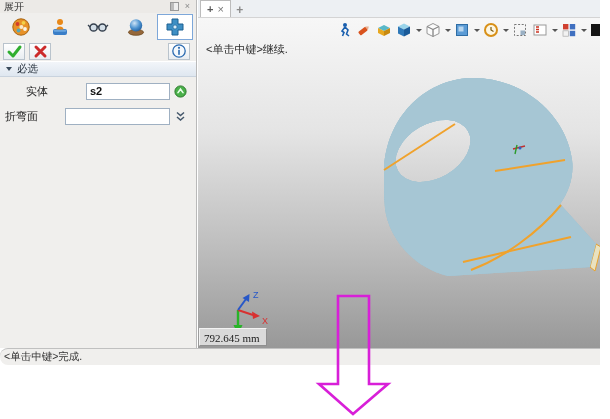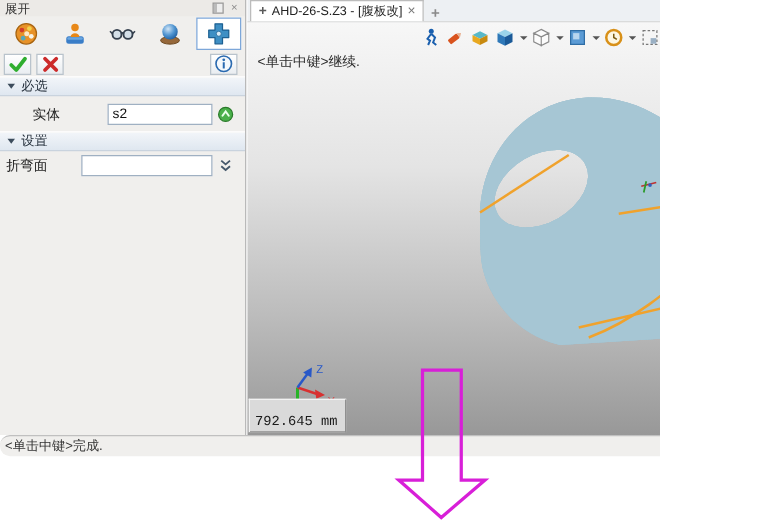--- a/index.html
+++ b/index.html
@@ -1,17 +1,17 @@
 <!DOCTYPE html>
 <html><head>
 <meta charset="utf-8">
 <style>
   * { margin:0; padding:0; box-sizing:border-box; }
   html,body { width:610px; height:419px; background:#ffffff; font-family:"Liberation Sans","DejaVu Sans",sans-serif; }
-  .screen { position:relative; width:528px; height:419px; overflow:hidden; background:#ffffff; }
+  .screen { position:relative; width:600px; height:419px; overflow:hidden; background:#ffffff; }
 
   
   .left-panel { position:absolute; left:0; top:0; width:197px; height:348px;
     background:#f0efed; border-right:1px solid #b9b9b9; display:flex; flex-direction:column; }
   .panel-title { height:13px; display:flex; align-items:center; padding:0 4px;
     font-size:10px; color:#333; background:#eceae7; }
   .panel-title .spacer { flex:1; }
   .mini-ic { width:9px; height:9px; margin-left:4px; color:#8a8a8a; font-size:9px; line-height:9px; text-align:center; }
   .mini-dock { border:1px solid #999; background:linear-gradient(90deg,#bbb 40%,#eee 40%); }
   .panel-toolbar { height:28px; display:flex; align-items:center; justify-content:space-around; padding:0 2px; }
@@ -23,21 +23,21 @@
   .c-btn.info { margin-left:auto; margin-right:3px; }
   .section-hdr { height:16px; display:flex; align-items:center; gap:5px; padding-left:6px;
     background:linear-gradient(#f2f5f9,#dfe7f0); border-top:1px solid #ffffff; border-bottom:1px solid #c9d3de;
     font-size:10.5px; color:#1f2a36; }
   .tri-down { width:0; height:0; border-left:3.5px solid transparent; border-right:3.5px solid transparent; border-top:4.5px solid #3c4c5c; }
   .field-row { display:flex; align-items:center; padding:0 5px; }
   .row-entity { height:28px;padding-left:26px; }
   .row-small { height:22px; }
   .field-label { width:60px; font-size:11px; color:#222; }
   .field-input { flex:1; height:17px; border:1px solid #9fb0c2; background:#fff; font-size:11px;
-    padding:0 3px; color:#111; font-family:"Liberation Sans",sans-serif; outline:none; min-width:0; }
+    padding:0 3px; color:#111; font-family:"Liberation Sans",sans-serif; outline:none; min-width:0;font-weight:bold; }
   .field-icon { width:21px; display:flex; justify-content:center; align-items:center; }
   .panel-fill { flex:1; }
 
   
   .main-area { position:absolute; left:198px; top:0; width:412px; height:348px; }
   .tab-bar { height:18px; background:#edf0f3; display:flex; align-items:flex-end; border-bottom:1px solid #d4d4d4; }
   .doc-tab { height:17px; background:#ffffff; border:1px solid #bcbcbc; border-bottom:none;
     display:flex; align-items:center; gap:4px; padding:0 6px; margin-left:2px; font-size:10px; color:#222; }
   .tab-plus-glyph { color:#5a5a5a; font-weight:bold; font-size:11px; }
   .tab-close { color:#777; font-size:11px; line-height:10px; }
@@ -46,21 +46,21 @@
   .viewport { position:relative; width:412px; height:330px;
     background:linear-gradient(#f7f7f7 0%, #e4e4e4 35%, #bdbdbd 70%, #989898 100%); overflow:hidden; }
   .prompt { position:absolute; left:8px; top:24px; font-size:11px; color:#2b2b2b; }
   .view-toolbar { position:absolute; top:3px; right:3px; display:flex; align-items:center; gap:2px; }
   .vt-btn { height:18px; display:flex; align-items:center; justify-content:center; padding:0 1px; }
   .caret { width:0; height:0; border-left:3px solid transparent; border-right:3px solid transparent;
     border-top:3.5px solid #555; margin-left:1px; }
   .model-svg { position:absolute; left:0; top:0; }
   .triad-svg { position:absolute; left:14px; top:268px; }
   .readout { position:absolute; left:1px; bottom:2px; background:#dadada; border:1px solid; border-color:#f2f2f2 #8f8f8f #8f8f8f #f2f2f2;
-    font-family:Liberation Mono, monospace; font-size:11px; color:#1a1a1a; padding:12px 6px 1px 4px; }
+    font-family:Liberation Serif, serif; font-size:11px; color:#1a1a1a; padding:3px 6px 1px 4px; }
 
   
   .status-bar { position:absolute; left:0; top:348px; width:610px; height:17px; background:#f0efed;
     border-top:1px solid #c0c0c0; display:flex; align-items:center; padding-left:4px; font-size:10.5px; color:#333;border-radius:8px; }
   .annotation-arrow { position:absolute; left:310px; top:293px; z-index:20; }
 </style>
 </head>
 <body>
 
 <div class="screen">
@@ -151,44 +151,39 @@
       <span class="field-label">实体</span>
       <input class="field-input" type="text" value="s2" style="">
       <span class="field-icon">
         <svg width="15" height="15" viewBox="0 0 15 15">
           <circle cx="7.5" cy="7.5" r="5.6" fill="#4ab04a" stroke="#2a7a2a" stroke-width="1"></circle>
           <path d="M5,8.6 L7.5,5.2 L10,8.6" fill="none" stroke="#eaffea" stroke-width="1.6" stroke-linecap="round"></path>
         </svg>
       </span>
     </div>
 
-    <div class="section-hdr">
-      <span class="tri-down"></span>
-      <span>设置</span>
-    </div>
 
     <div class="field-row row-small">
       <span class="field-label">折弯面</span>
       <input class="field-input" type="text" value="" style="">
       <span class="field-icon">
         <svg width="13" height="13" viewBox="0 0 13 13">
           <path d="M3,2.5 L6.5,5.5 L10,2.5 M3,7 L6.5,10 L10,7" fill="none" stroke="#44576b" stroke-width="1.5"></path>
         </svg>
       </span>
     </div>
 
 
     <div class="panel-fill"></div>
   </div>
 
   <div class="main-area">
     <div class="tab-bar">
       <div class="doc-tab">
         <span class="tab-plus-glyph">+</span>
-        <span>AHD-26-S.Z3 - [腹板改]</span>
         <span class="tab-close">×</span>
       </div>
       <div class="new-tab">+</div>
     </div>
 
     <div class="viewport">
 
       <div class="view-toolbar">
         <div class="vt-btn">
           <svg width="15" height="16" viewBox="0 0 15 16">

